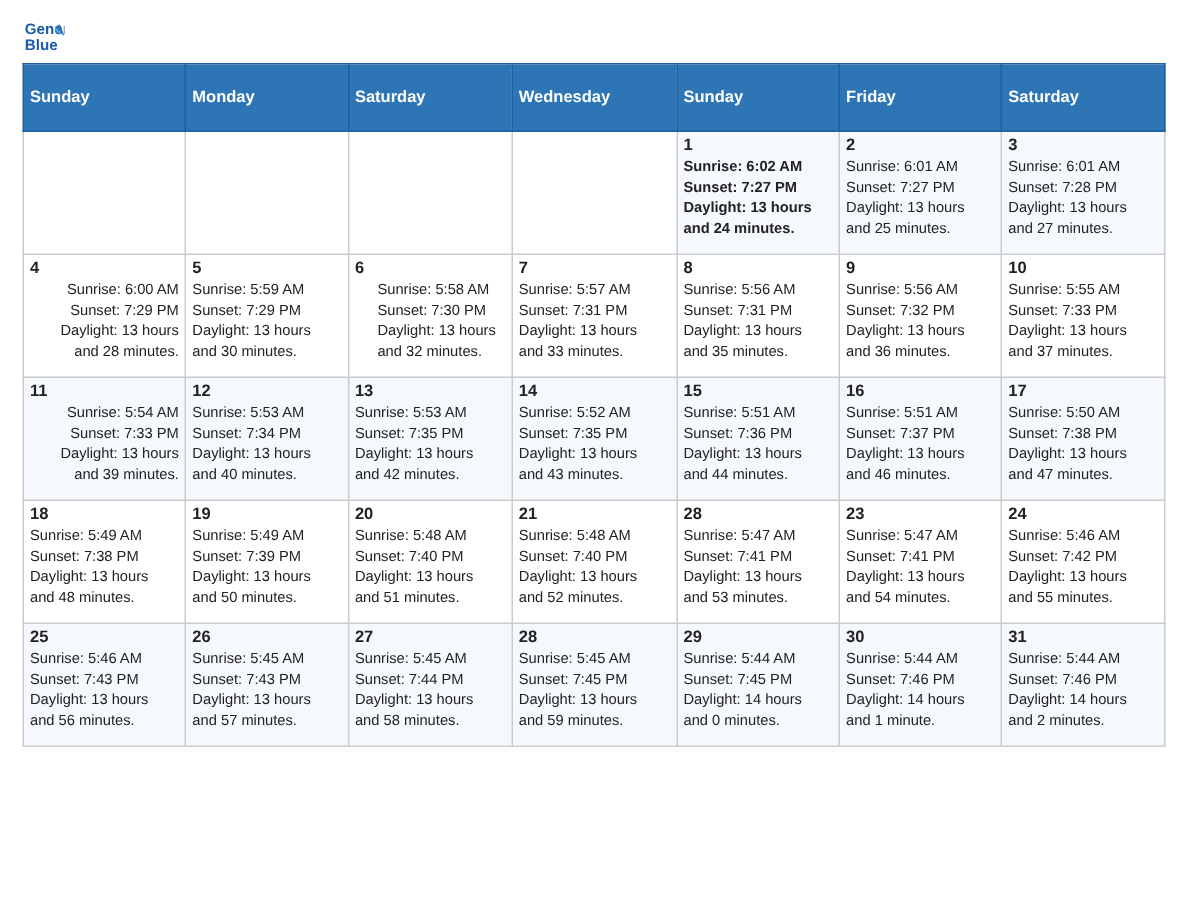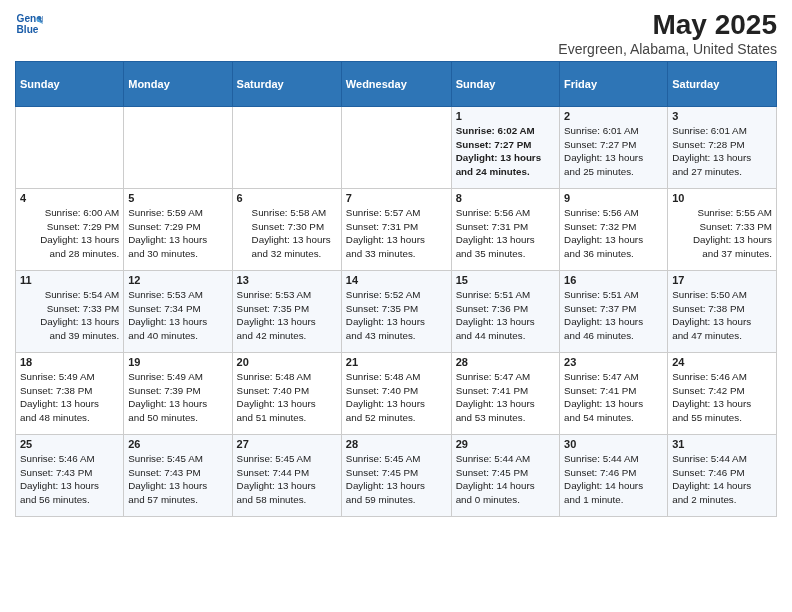--- a/index.html
+++ b/index.html
@@ -92,24 +92,20 @@
 
 <div class="page">
   <div class="header-row">
     <div class="logo">
       <svg class="logo-icon" viewBox="0 0 36 36">
         <text x="2" y="16" font-size="13" font-weight="bold" fill="#1a5ca8" font-family="Arial">General</text>
         <text x="2" y="30" font-size="13" font-weight="bold" fill="#1a5ca8" font-family="Arial">Blue</text>
         <polygon points="28,10 36,18 28,14" fill="#4da6e0"></polygon>
         <polygon points="28,10 36,18 32,8" fill="#2e75b6"></polygon>
       </svg>
-    </div>
-    <div class="title-block">
-      <div class="main-title">May 2025</div>
-      <div class="subtitle">Evergreen, Alabama, United States</div>
     </div>
   </div>
 
   <table>
     <thead>
       <tr>
         <th>Sunday</th>
         <th>Monday</th>
         <th>Saturday</th>
         <th>Wednesday</th>
@@ -184,21 +180,21 @@
           </td>
           <td>
             <span class="day-number">9</span>
             <div class="day-info" style="white-space: pre-line;">Sunrise: 5:56 AM
 Sunset: 7:32 PM
 Daylight: 13 hours
 and 36 minutes.</div>
           </td>
           <td>
             <span class="day-number">10</span>
-            <div class="day-info" style="white-space: pre-line; text-align: right;">Sunrise: 5:55 AM
+            <div class="day-info" style="white-space: pre-line;">Sunrise: 5:55 AM
 Sunset: 7:33 PM
 Daylight: 13 hours
 and 37 minutes.</div>
           </td>
         </tr>
         <tr>
           <td>
             <span class="day-number">11</span>
             <div class="day-info" style="white-space: pre-line; text-align: right;">Sunrise: 5:54 AM
 Sunset: 7:33 PM

